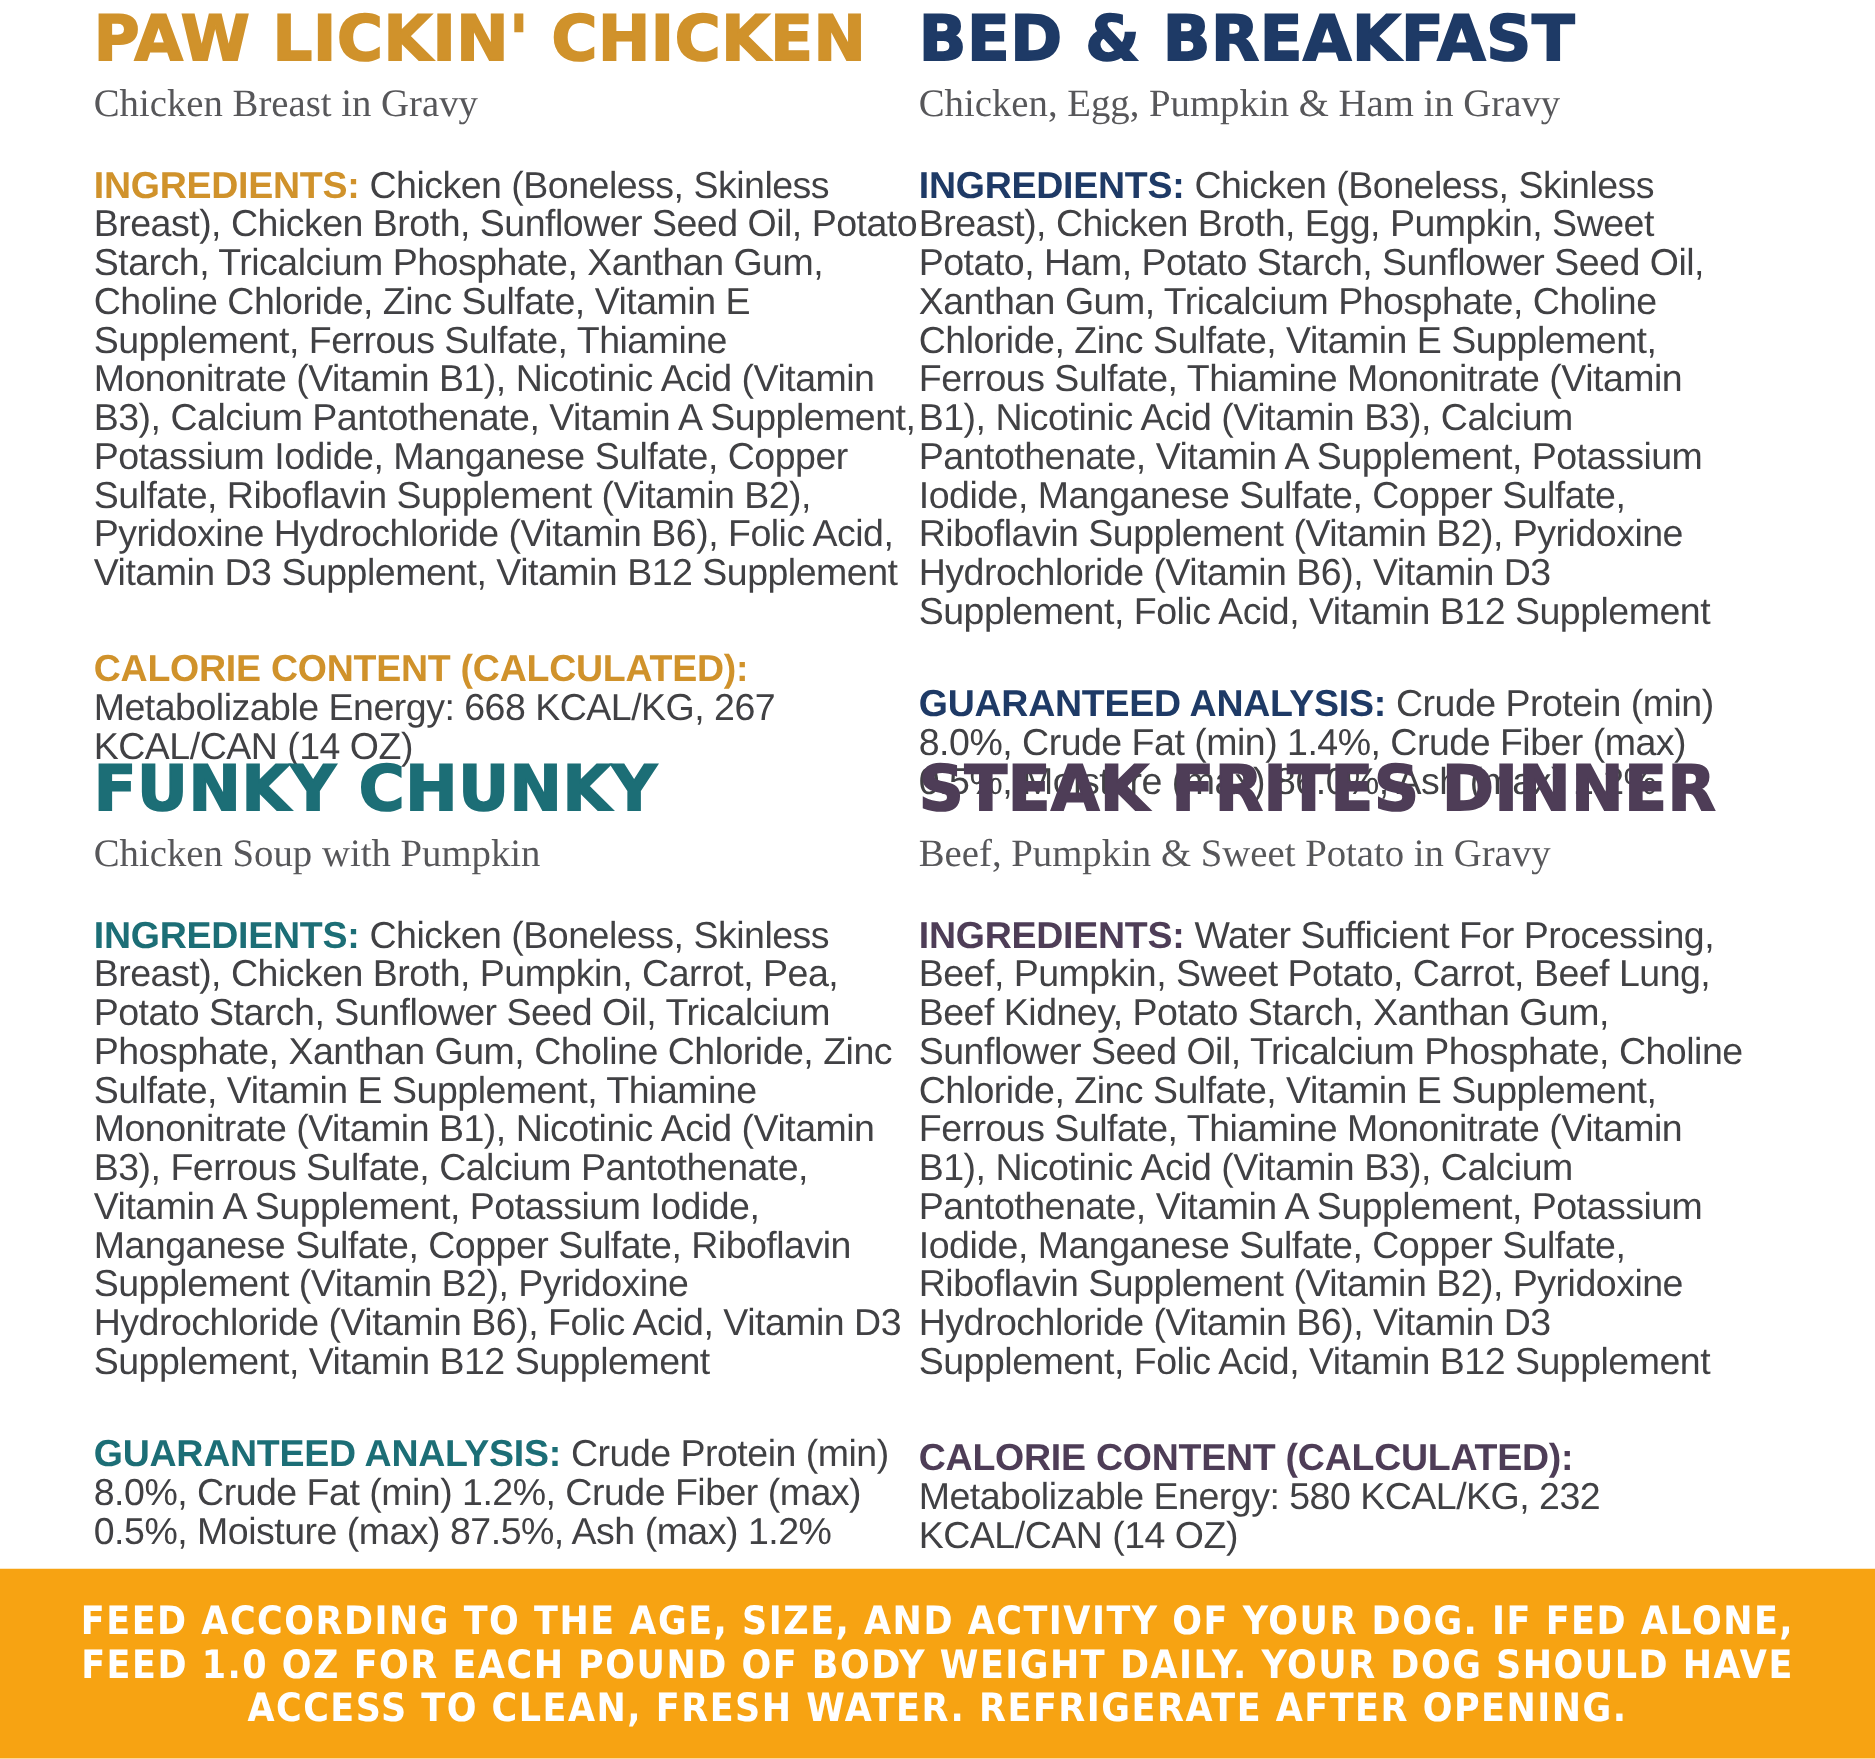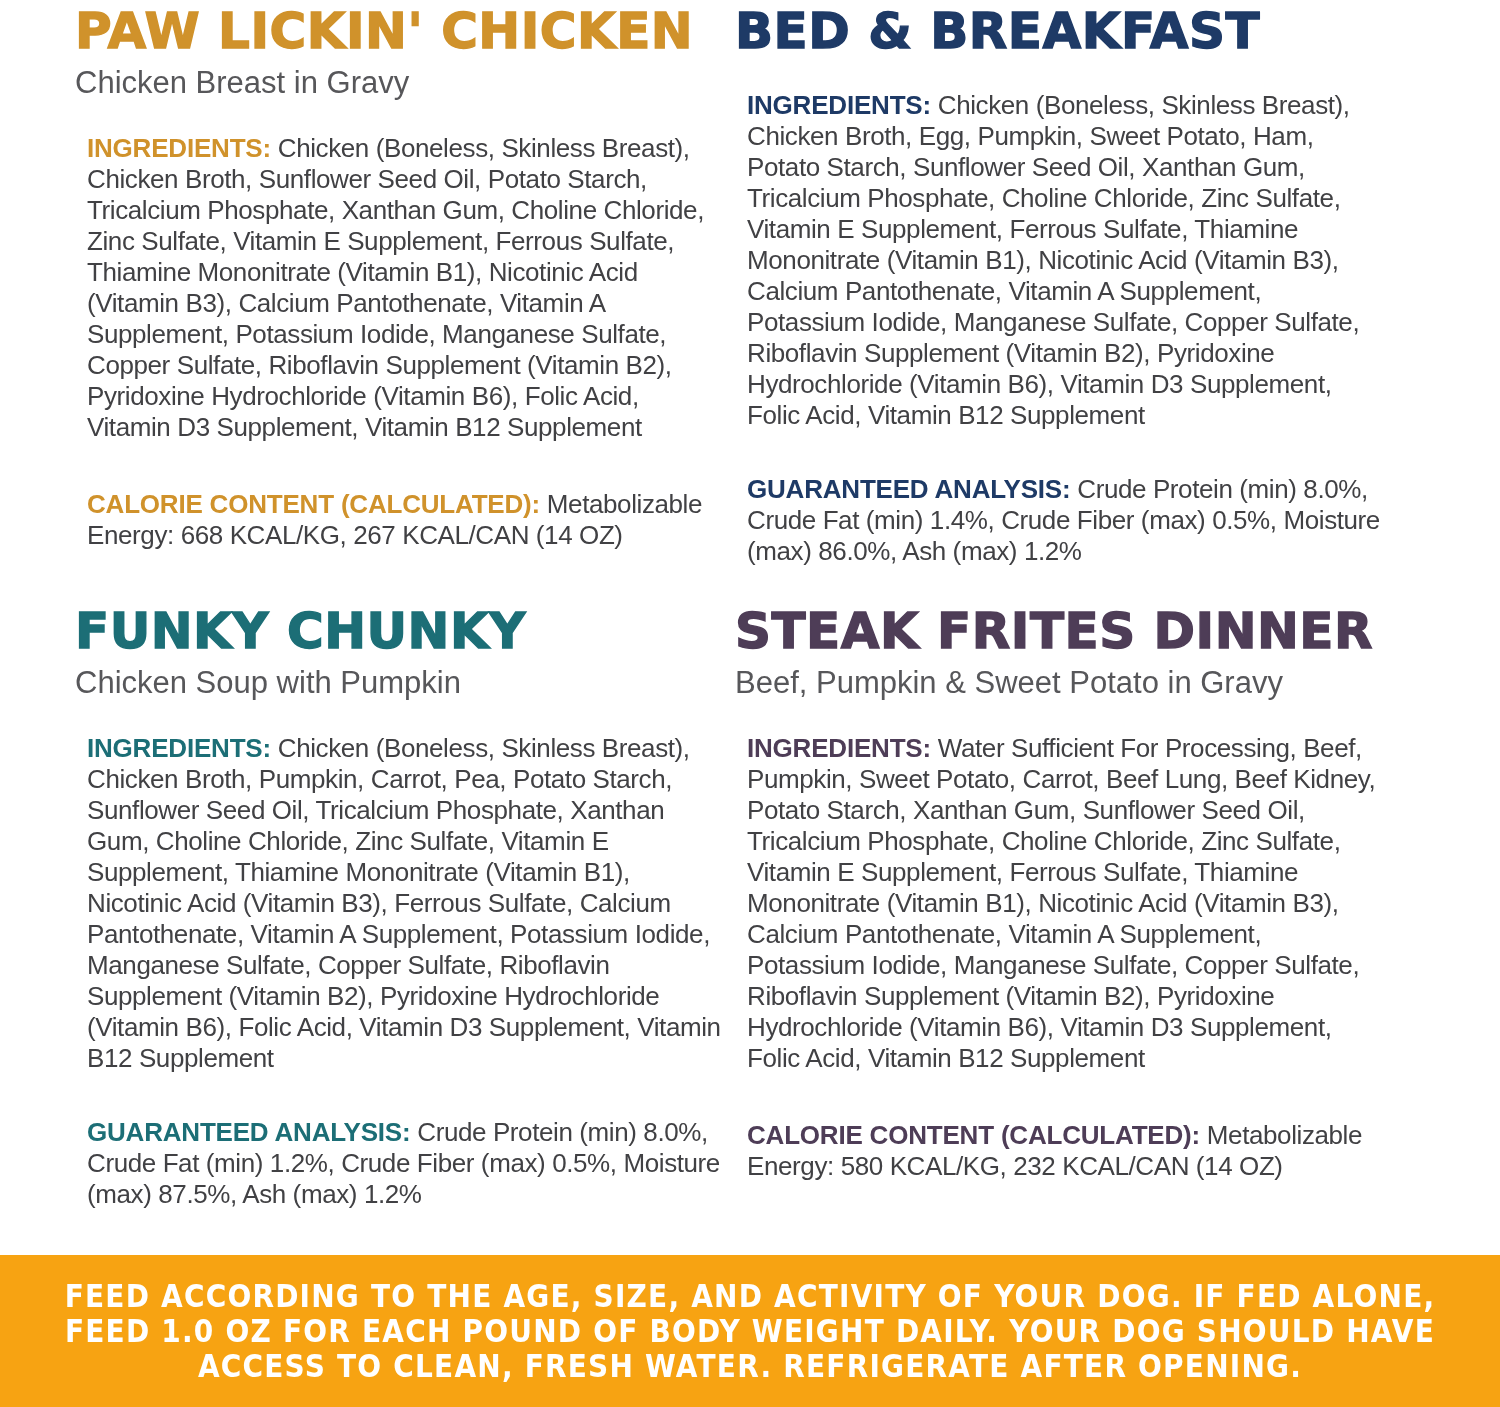--- a/index.html
+++ b/index.html
@@ -28,24 +28,25 @@
     color:var(--accent);
     -webkit-text-stroke:1.4px currentColor;
     text-transform:uppercase;
   }
   .subtitle{
     margin:9px 0 0 0;
     font-weight:400;
     font-size:31px;
     line-height:1.1;
     color:#57575a;
+    font-family:Liberation Serif, serif;
   }
   .para{
-    margin:12px;
-    font-size:26px;
+    margin:0;
+    font-size:30px;
     line-height:31px;
     letter-spacing:-0.4px;
     font-stretch:condensed;
     color:#414144;
   }
   .para .label{
     font-weight:700;
     color:var(--accent);
     letter-spacing:-0.2px;
   }
@@ -82,20 +83,21 @@
 
     <section class="card" style="--accent: #d0922b;">
       <h1 class="title">PAW LICKIN' CHICKEN</h1>
       <h2 class="subtitle">Chicken Breast in Gravy</h2>
       <p class="para ingredients"><span class="label">INGREDIENTS:</span> <span>Chicken (Boneless, Skinless Breast), Chicken Broth, Sunflower Seed Oil, Potato Starch, Tricalcium Phosphate, Xanthan Gum, Choline Chloride, Zinc Sulfate, Vitamin E Supplement, Ferrous Sulfate, Thiamine Mononitrate (Vitamin B1), Nicotinic Acid (Vitamin B3), Calcium Pantothenate, Vitamin A Supplement, Potassium Iodide, Manganese Sulfate, Copper Sulfate, Riboflavin Supplement (Vitamin B2), Pyridoxine Hydrochloride (Vitamin B6), Folic Acid, Vitamin D3 Supplement, Vitamin B12 Supplement</span></p>
       <p class="para calories"><span class="label">CALORIE CONTENT (CALCULATED):</span> <span>Metabolizable Energy: 668 KCAL/KG, 267 KCAL/CAN (14 OZ)</span></p>
     </section>
 
     <section class="card" style="--accent: #1e3a66;">
       <h1 class="title">BED &amp; BREAKFAST</h1>
+      <h2 class="subtitle">Chicken, Egg, Pumpkin &amp; Ham in Gravy</h2>
       <p class="para ingredients"><span class="label">INGREDIENTS:</span> <span>Chicken (Boneless, Skinless Breast), Chicken Broth, Egg, Pumpkin, Sweet Potato, Ham, Potato Starch, Sunflower Seed Oil, Xanthan Gum, Tricalcium Phosphate, Choline Chloride, Zinc Sulfate, Vitamin E Supplement, Ferrous Sulfate, Thiamine Mononitrate (Vitamin B1), Nicotinic Acid (Vitamin B3), Calcium Pantothenate, Vitamin A Supplement, Potassium Iodide, Manganese Sulfate, Copper Sulfate, Riboflavin Supplement (Vitamin B2), Pyridoxine Hydrochloride (Vitamin B6), Vitamin D3 Supplement, Folic Acid, Vitamin B12 Supplement</span></p>
       <p class="para analysis"><span class="label">GUARANTEED ANALYSIS:</span> <span>Crude Protein (min) 8.0%, Crude Fat (min) 1.4%, Crude Fiber (max) 0.5%, Moisture (max) 86.0%, Ash (max) 1.2%</span></p>
     </section>
 
     <section class="card" style="--accent: #1c6e76;">
       <h1 class="title">FUNKY CHUNKY</h1>
       <h2 class="subtitle">Chicken Soup with Pumpkin</h2>
       <p class="para ingredients"><span class="label">INGREDIENTS:</span> <span>Chicken (Boneless, Skinless Breast), Chicken Broth, Pumpkin, Carrot, Pea, Potato Starch, Sunflower Seed Oil, Tricalcium Phosphate, Xanthan Gum, Choline Chloride, Zinc Sulfate, Vitamin E Supplement, Thiamine Mononitrate (Vitamin B1), Nicotinic Acid (Vitamin B3), Ferrous Sulfate, Calcium Pantothenate, Vitamin A Supplement, Potassium Iodide, Manganese Sulfate, Copper Sulfate, Riboflavin Supplement (Vitamin B2), Pyridoxine Hydrochloride (Vitamin B6), Folic Acid, Vitamin D3 Supplement, Vitamin B12 Supplement</span></p>
       <p class="para analysis"><span class="label">GUARANTEED ANALYSIS:</span> <span>Crude Protein (min) 8.0%, Crude Fat (min) 1.2%, Crude Fiber (max) 0.5%, Moisture (max) 87.5%, Ash (max) 1.2%</span></p>
       <p class="para calories"><span class="label">CALORIE CONTENT (CALCULATED):</span> <span>Metabolizable Energy: 647 KCAL/KG, 259 KCAL/CAN (14 OZ)</span></p>

